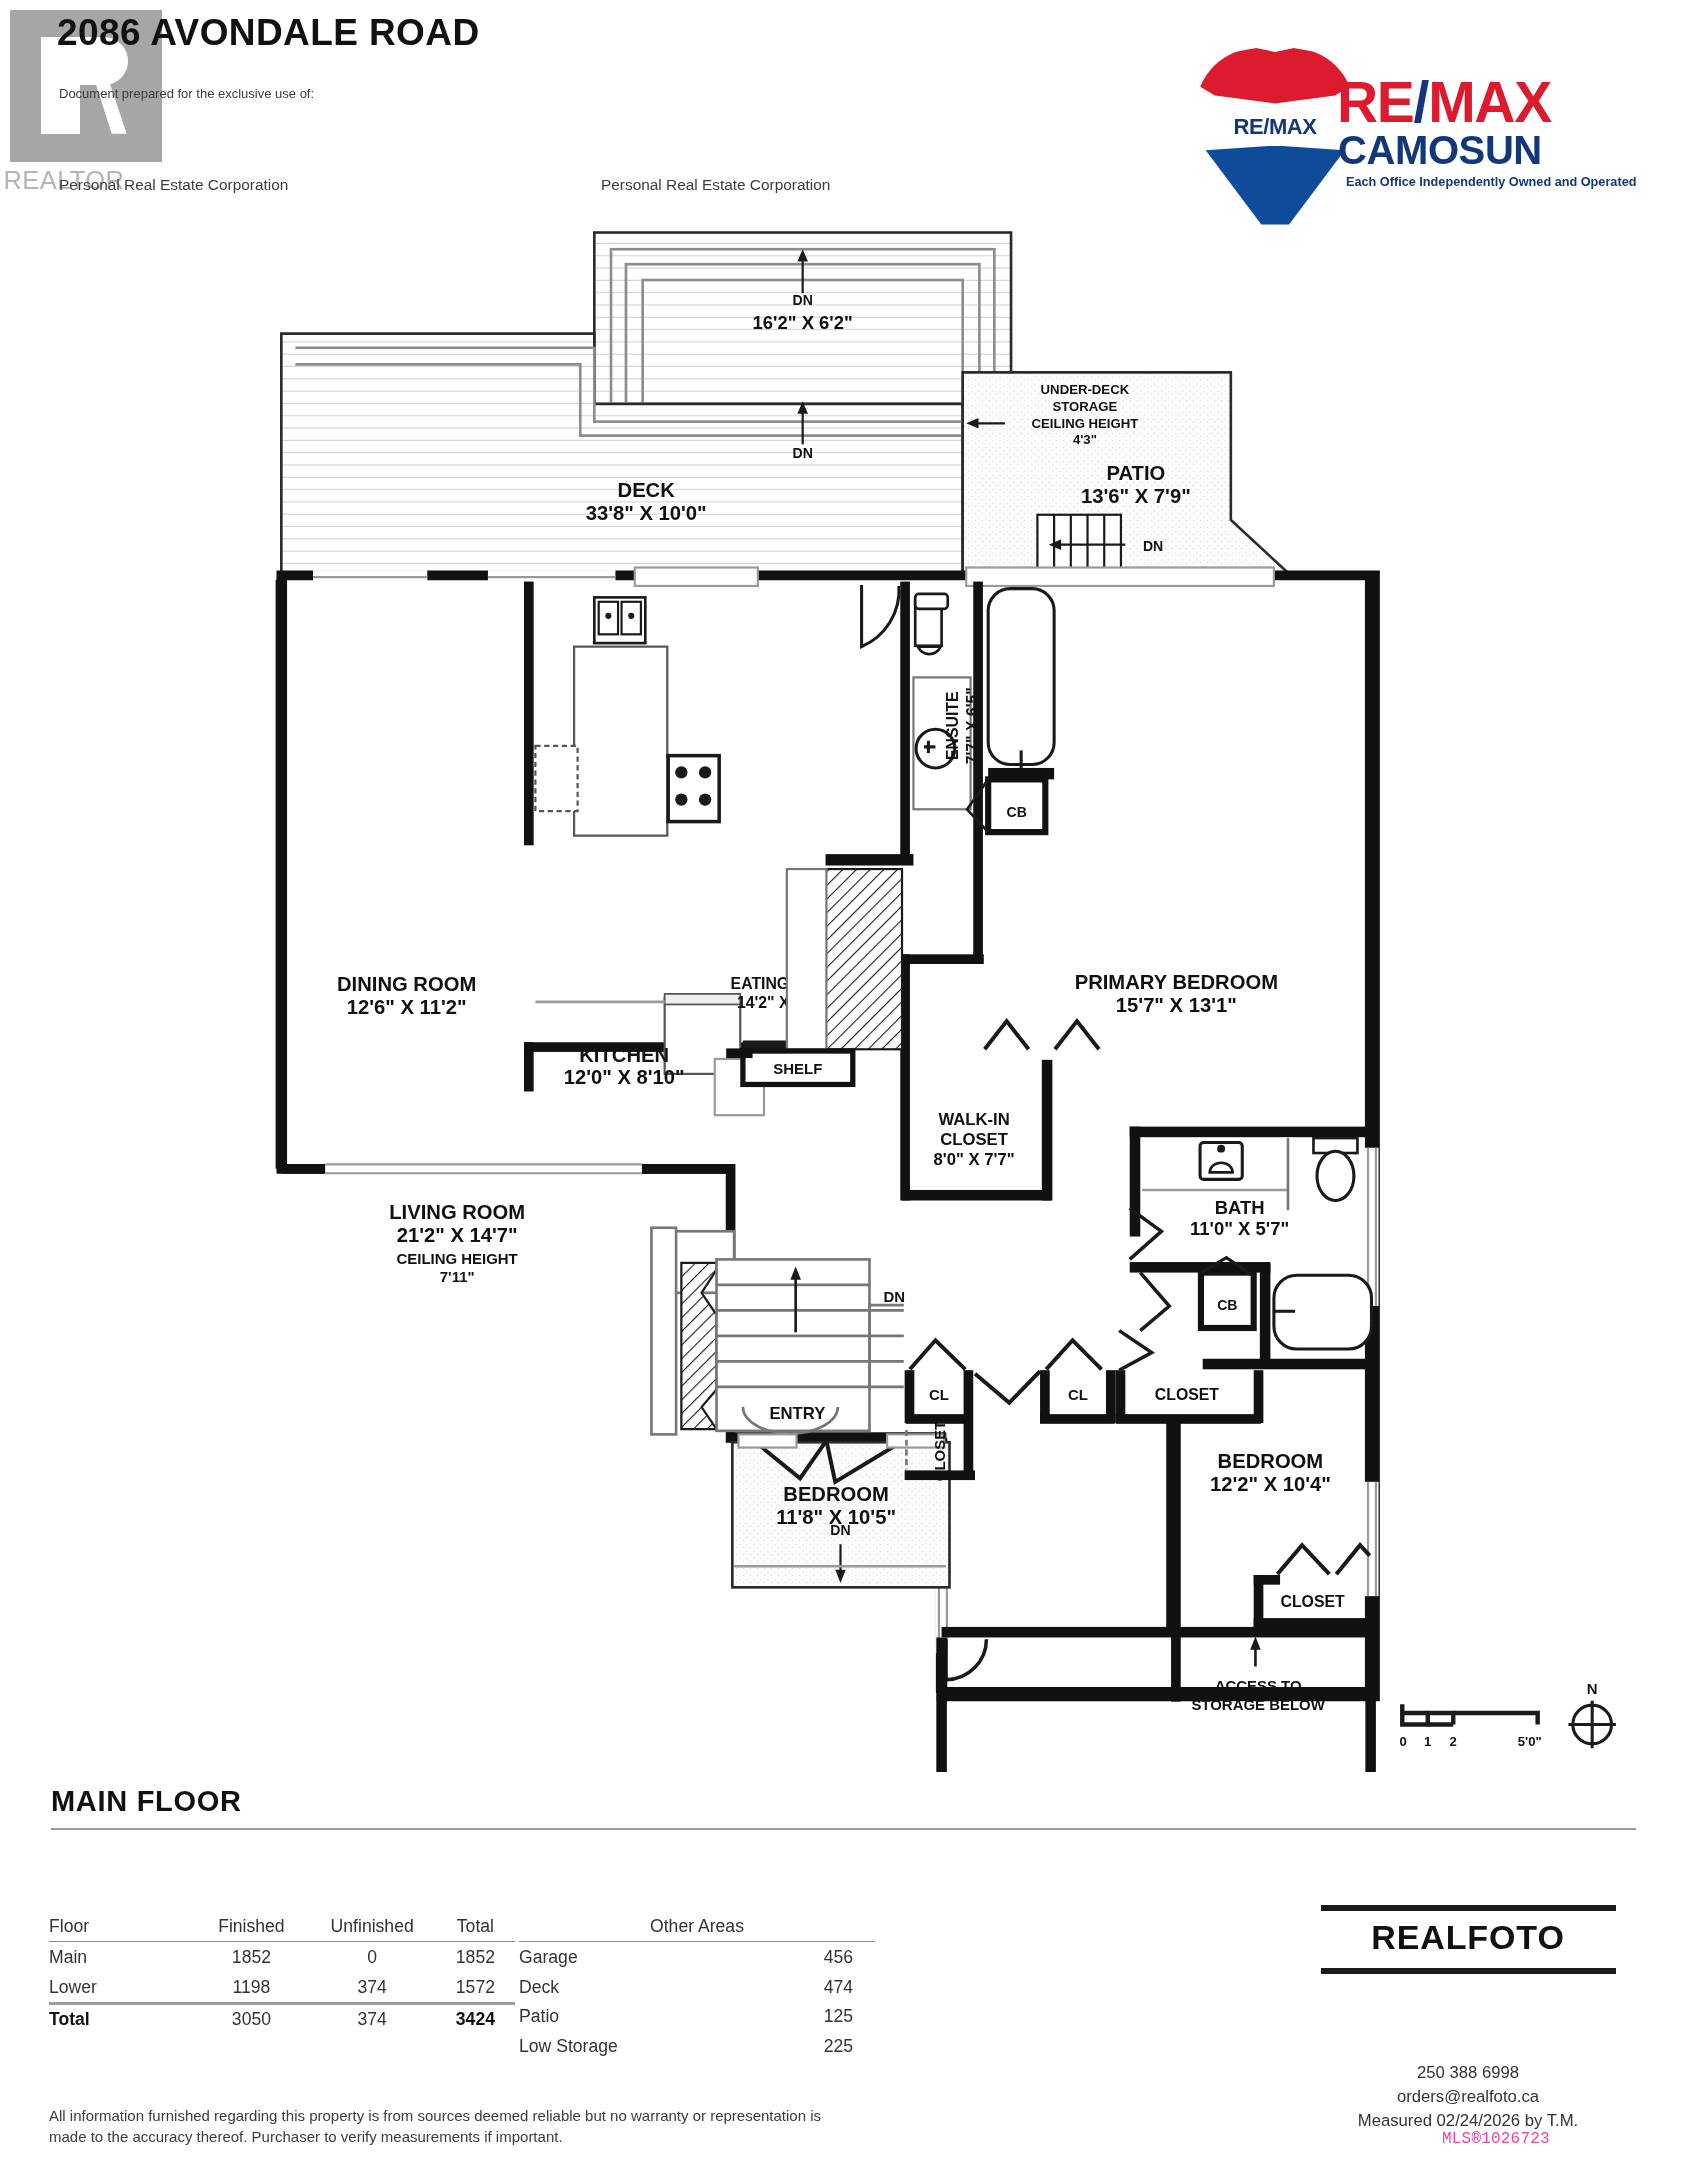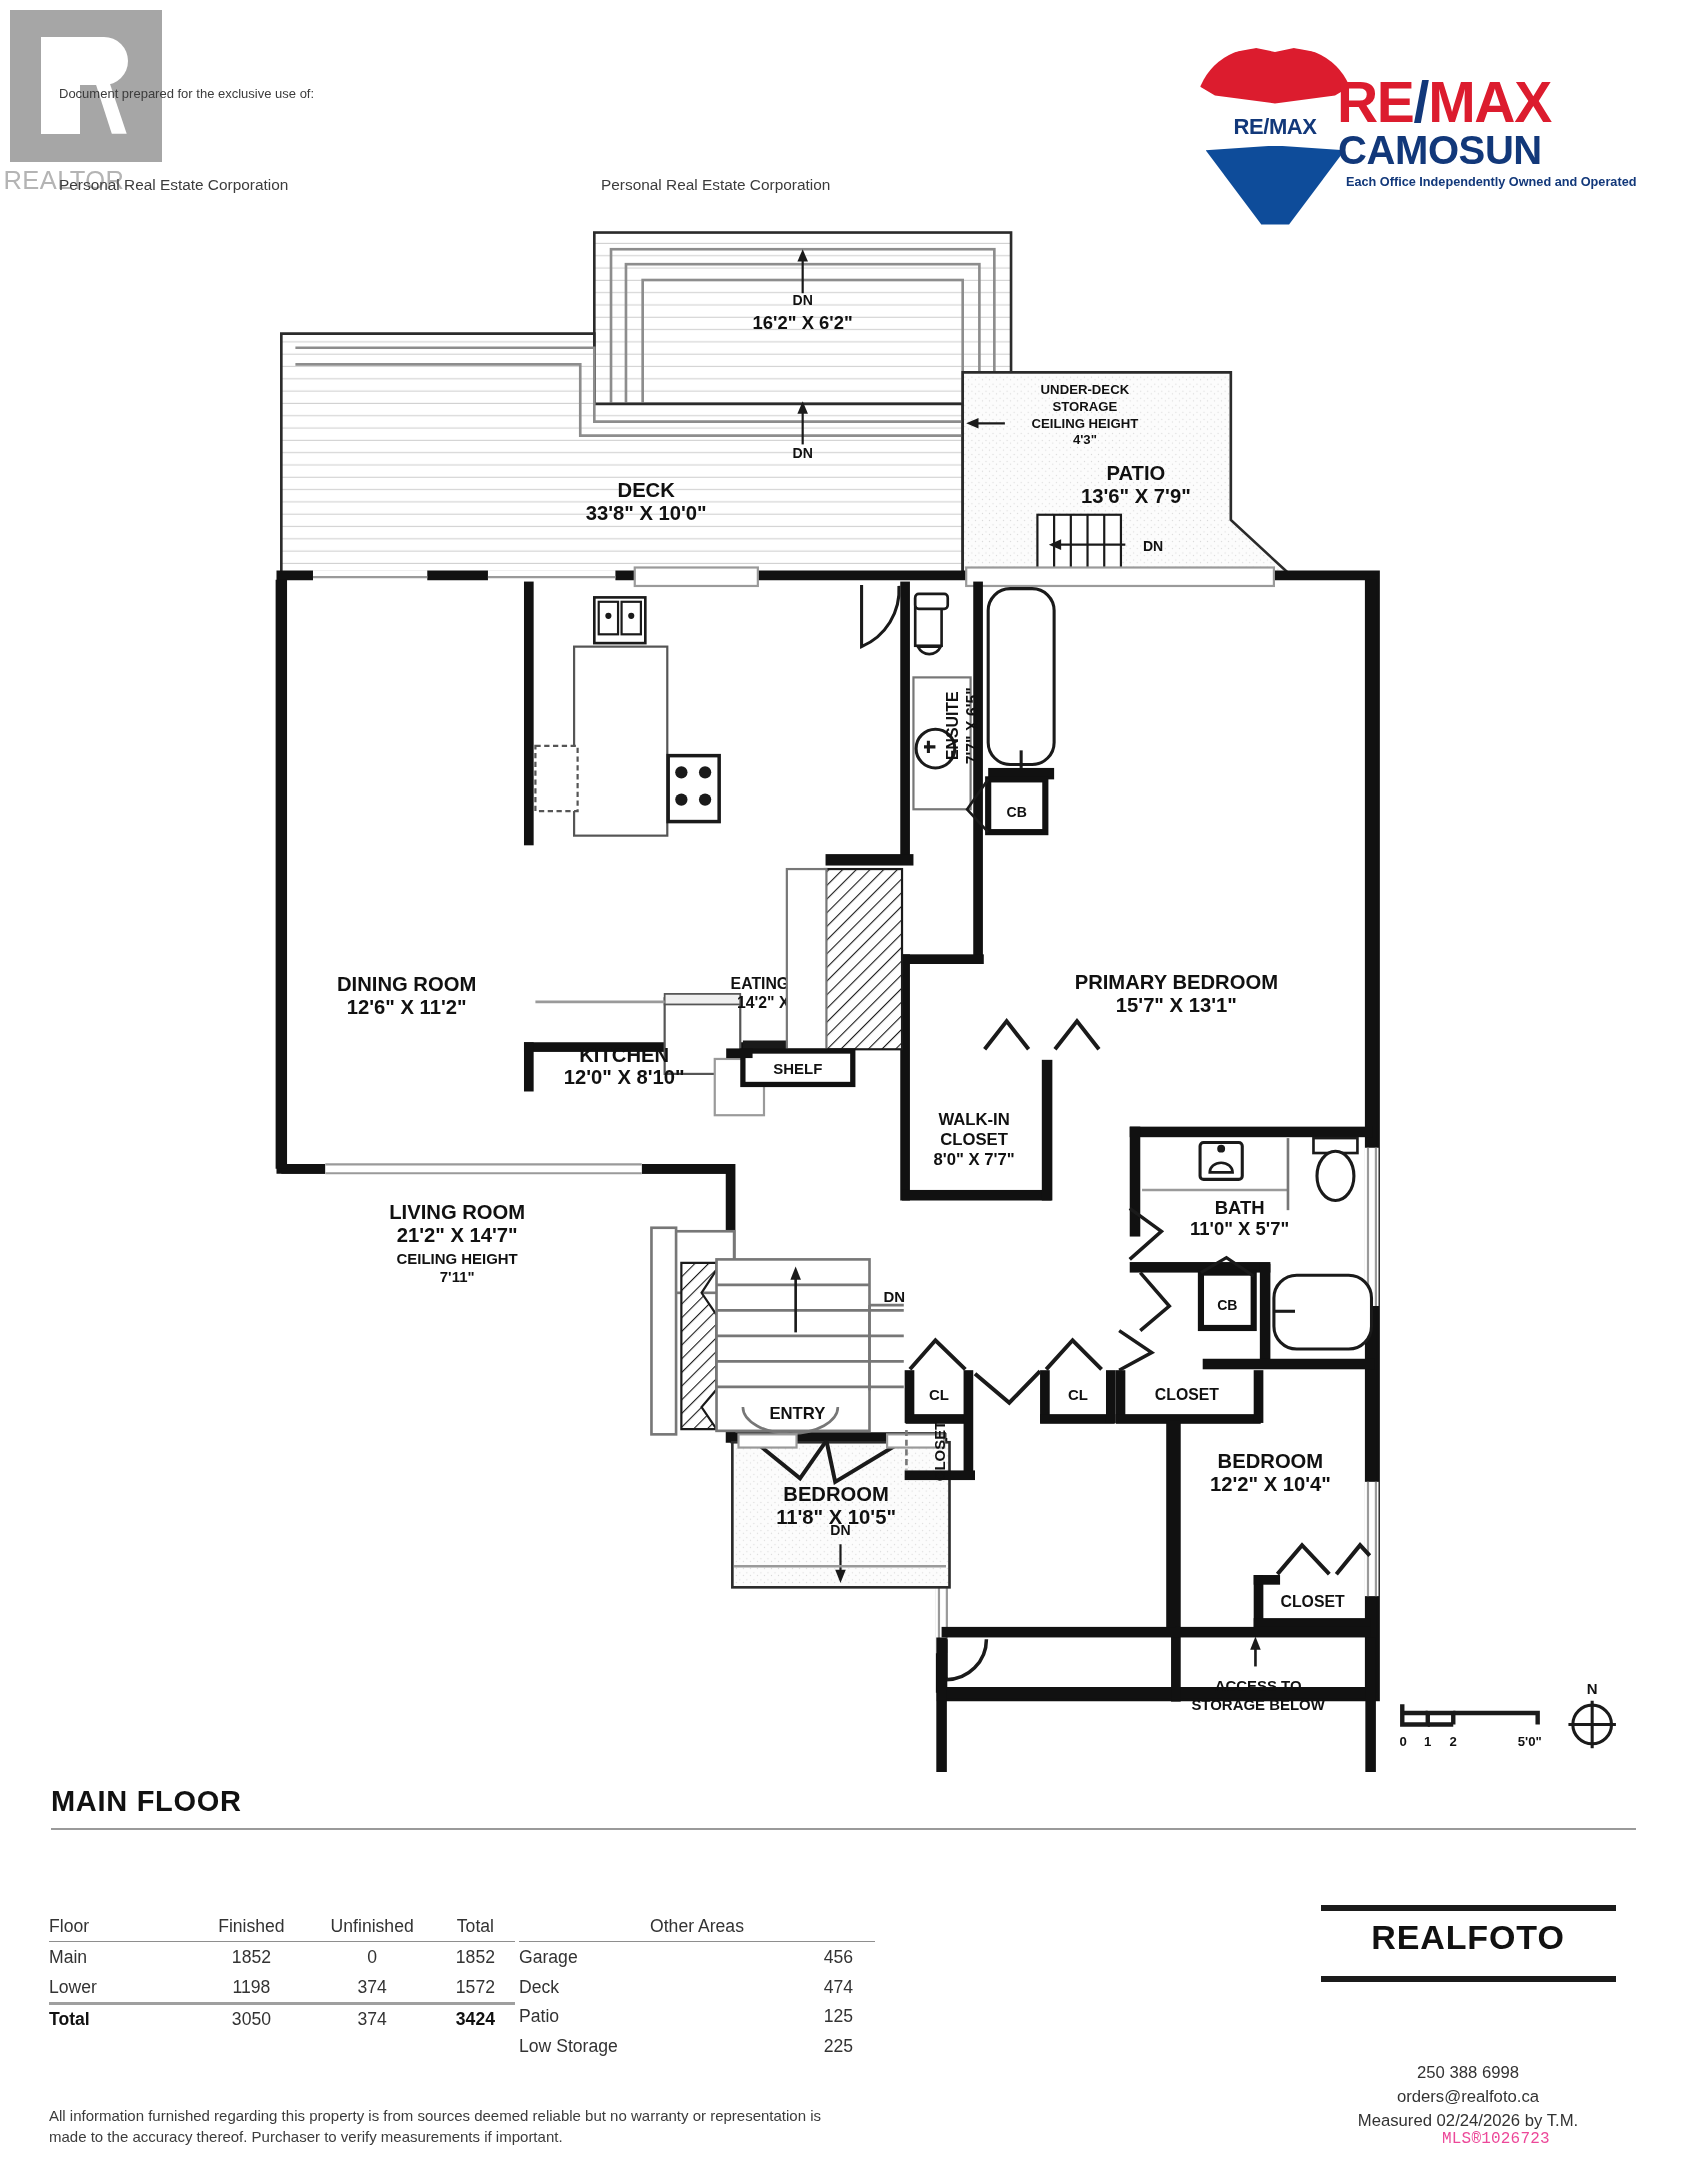--- a/index.html
+++ b/index.html
@@ -119,41 +119,42 @@
 
   #disclaimer {
     position:absolute; left:49px; top:2105px; width:782px;
     font-size:15px; line-height:1.42; color:#3c3c3c;
   }
 
   
   #realfoto { position:absolute; left:1301px; top:1905px; width:334px; text-align:center; }
   #realfoto .bar { width:295px; height:6.2px; background:#1b1b1b; margin:0 auto; }
   #realfoto .word {
-    font-size:34px; font-weight:700; letter-spacing:0.9px; padding:7px 0 19px 0; color:#111;
+    font-size:34px; font-weight:700; letter-spacing:0.9px; padding:7px 0 11px 0; color:#111;
   }
   #rf-contact { position:absolute; left:1301px; top:2013px; width:334px; text-align:center;
     font-size:16.7px; line-height:1.45; color:#333;margin-top:48px; }
   #mls {
     position:absolute; left:1442px; top:2130px;
     font-size:16px; color:#ec4899; letter-spacing:0.2px;font-family:Liberation Mono, monospace;
   }
 </style>
 </head>
 <body>
 
 <div id="header">
 
   <div id="realtor-logo">
     <div class="rbar"></div>
     <div class="rbowl"></div>
     <div class="rleg"></div>
   </div>
   <div id="realtor-word">REALTOR</div>
 
+  <div id="addr-title">2086 AVONDALE ROAD</div>
   <div id="prepared-for">Document prepared for the exclusive use of:</div>
   <div id="prec-1">Personal Real Estate Corporation</div>
   <div id="prec-2">Personal Real Estate Corporation</div>
 
   <div id="remax-logo">
     <div id="remax-balloon">
       <div class="cap"></div>
       <div class="band"></div>
       <div class="bandtext">RE/MAX</div>
       <div class="basket"></div>

